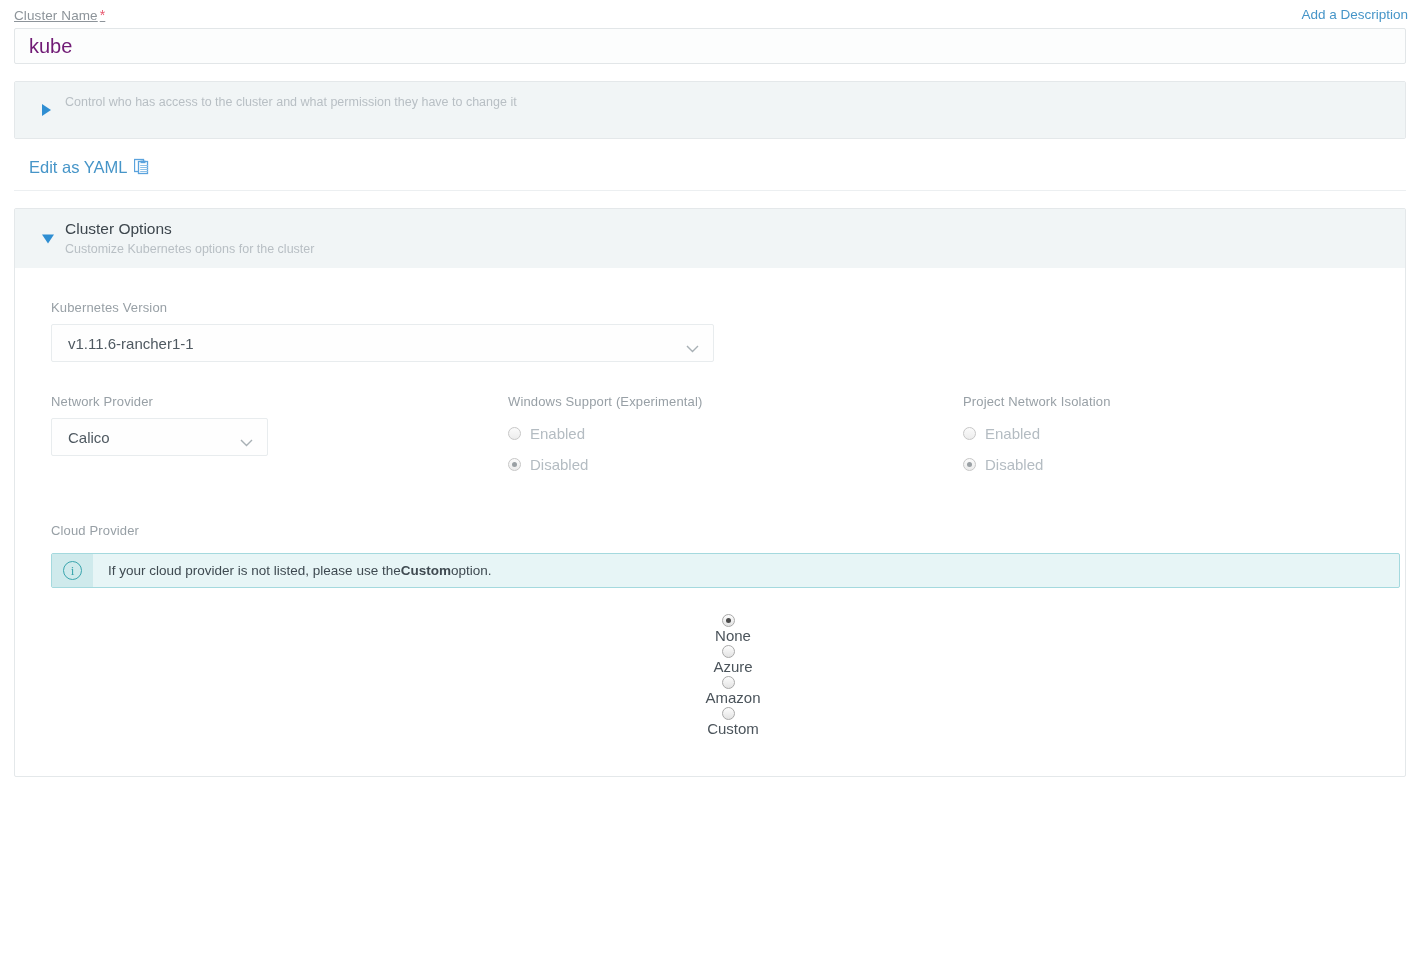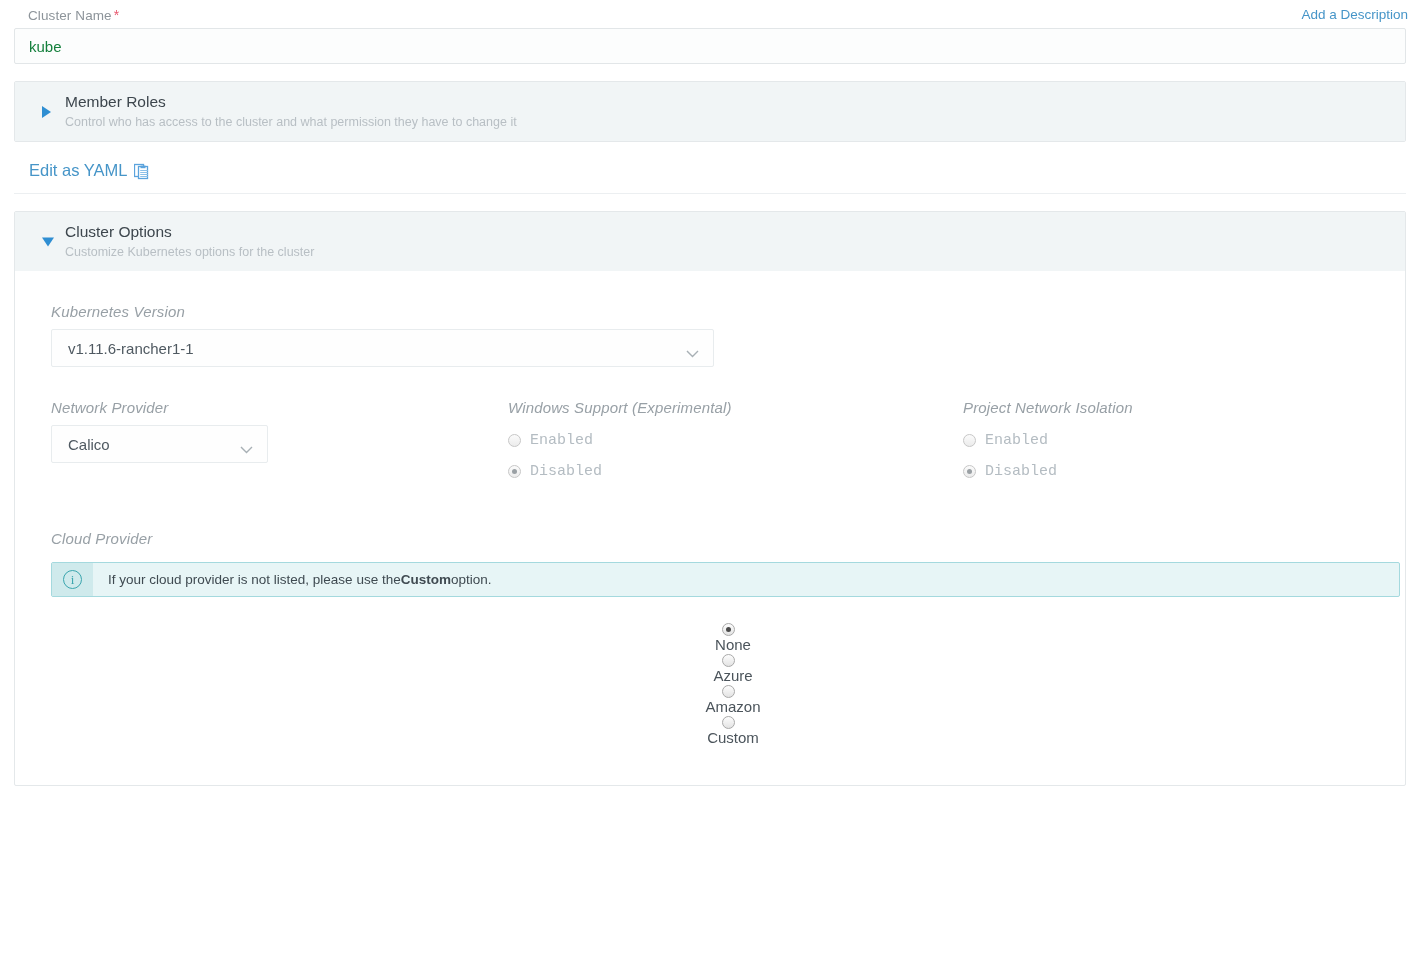--- a/index.html
+++ b/index.html
@@ -28,22 +28,23 @@
     height: 28px;
   }
   .lbl {
     font-size: 13.5px;
     color: #8d949a;
     font-weight: 400;
     letter-spacing: .1px;
   }
   .name-label {
     position: absolute;
-    left: 28px;
+    left: 14px;
     top: 7px;
+    text-decoration: underline;
   }
   .req-star {
     color: #e8576e;
     font-size: 14px;
     margin-left: 2px;
   }
   .add-desc {
     position: absolute;
     right: 19px;
     top: 7px;
@@ -57,22 +58,22 @@
     margin: 0 21px 0 14px;
   }
   input.text-field {
     display: block;
     width: 100%;
     height: 36px;
     border: 1px solid #e2e6e8;
     background: #fcfdfd;
     border-radius: 2px;
     font-family: "Liberation Sans", sans-serif;
-    font-size: 15px;
-    color: #15803d;
+    font-size: 20px;
+    color: #701a75;
     padding: 0 14px;
     outline: none;
   }
 
   
   .accordion {
     margin: 17px 21px 0 14px;
     border: 1px solid #e4e8ea;
     border-radius: 2px;
     background: #fff;
@@ -119,38 +120,37 @@
     margin: 19px 21px 0 14px;
     padding-bottom: 13px;
     border-bottom: 1px solid #eceff1;
   }
   .yaml-link {
     font-size: 16.5px;
     color: #4695c8;
     text-decoration: none;
     cursor: pointer;
     display: inline-flex;
-    align-items: flex-end;
+    align-items: flex-start;
     gap: 7px;
     padding-left: 15px;
   }
   .clipboard-icon { display: inline-block; width: 16px; height: 17px; }
 
   
   .acc-body { padding: 0; }
   .opt-body {
     padding: 32px 0 38px 0;
   }
   .field-label {
-    font-size: 15px;
+    font-size: 13px;
     color: #98a0a6;
     letter-spacing: .15px;
     margin-bottom: 9px;
     display: block;
-    font-style: italic;
   }
   .select-box {
     position: relative;
     border: 1px solid #e8ecee;
     background: #fefefe;
     border-radius: 2px;
     height: 38px;
     display: flex;
     align-items: center;
     padding: 0 34px 0 16px;
@@ -179,21 +179,21 @@
   .col-win { width: 455px; }
   .col-proj { flex: 1; }
 
   .radio-line {
     display: flex;
     align-items: center;
     height: 31px;
     font-size: 15px;
     color: #4f5961;
   }
-  .radio-line.dim { color: #b4bcc2; font-family: Liberation Mono, monospace; }
+  .radio-line.dim { color: #b4bcc2; }
   .radio-line span.rl { margin-left: 9px; }
 
   .radio {
     width: 13px; height: 13px;
     border-radius: 50%;
     border: 1px solid #a9a9a9;
     background: linear-gradient(#fdfdfd, #e3e3e3);
     display: inline-block;
     position: relative;
     flex: 0 0 auto;
@@ -289,21 +289,20 @@
     <a class="add-desc">Add a Description</a>
   </div>
 
   <div class="name-input-wrap">
     <input class="text-field" type="text" value="kube" style="">
   </div>
 
   <div class="accordion">
     <div class="acc-header">
       <span class="caret right"></span>
-      <div class="acc-title">Member Roles</div>
       <div class="acc-sub">Control who has access to the cluster and what permission they have to change it</div>
     </div>
   </div>
 
   <div class="yaml-row">
     <a class="yaml-link">
       <span>Edit as YAML</span>
       <span class="clipboard-icon">
         <svg width="16" height="17" viewBox="0 0 16 17">
           <rect x="0.5" y="1.5" width="9" height="12" fill="#ffffff" stroke="#5ba3dd" stroke-width="1.3"></rect>

